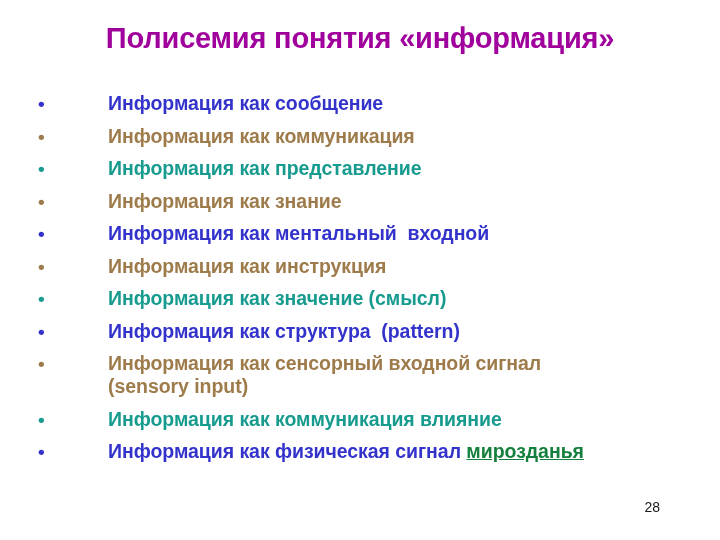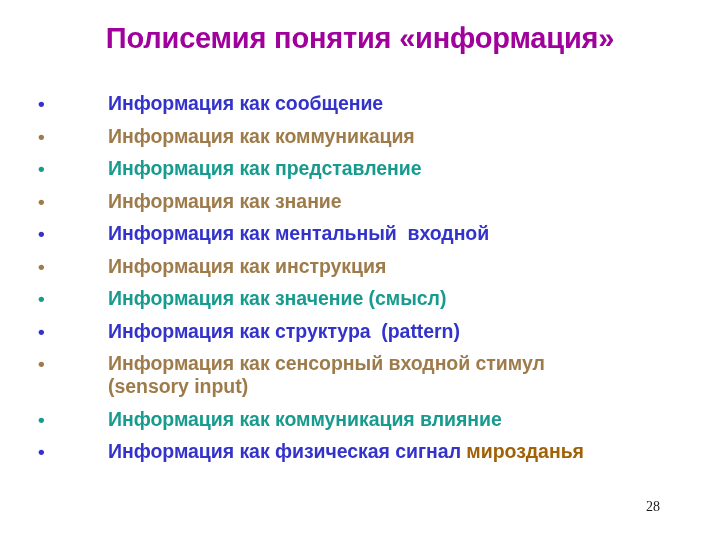--- a/index.html
+++ b/index.html
@@ -69,31 +69,31 @@
     flex: 1 1 auto;
     white-space: pre-wrap;
     margin-left: 44px;
   }
 
   
   .c-blue  { color: #3333cc; }
   .c-brown { color: #9e7b4a; }
   .c-teal  { color: #179b8e; }
 
-  .tail-brown { color: #a16207; }
+  .tail-brown { color: #15803d; text-decoration: underline; }
 
   
   .page-number {
     position: absolute;
     right: 28px;
     bottom: 25px;
     font-size: 14px;
     font-weight: normal;
     color: #1a1a1a;
-    font-family: Liberation Serif, serif;
+    font-family: Liberation Sans, sans-serif;
     margin-left: 24px;
   }
 </style>
 </head>
 <body>
 
 <div class="slide">
 
   <div class="slide-title">Полисемия понятия «информация»</div>
 
@@ -134,21 +134,21 @@
       <span class="bullet-text">Информация как значение (смысл)</span>
     </div>
 
     <div class="bullet-item c-blue">
       <span class="bullet-marker">•</span>
       <span class="bullet-text">Информация как структура  (pattern)</span>
     </div>
 
     <div class="bullet-item c-brown">
       <span class="bullet-marker">•</span>
-      <span class="bullet-text">Информация как сенсорный входной стимул
+      <span class="bullet-text">Информация как сенсорный входной сигнал
 (sensory input)</span>
     </div>
 
     <div class="bullet-item c-teal">
       <span class="bullet-marker">•</span>
       <span class="bullet-text">Информация как коммуникация влияние</span>
     </div>
 
     <div class="bullet-item c-blue">
       <span class="bullet-marker">•</span>

